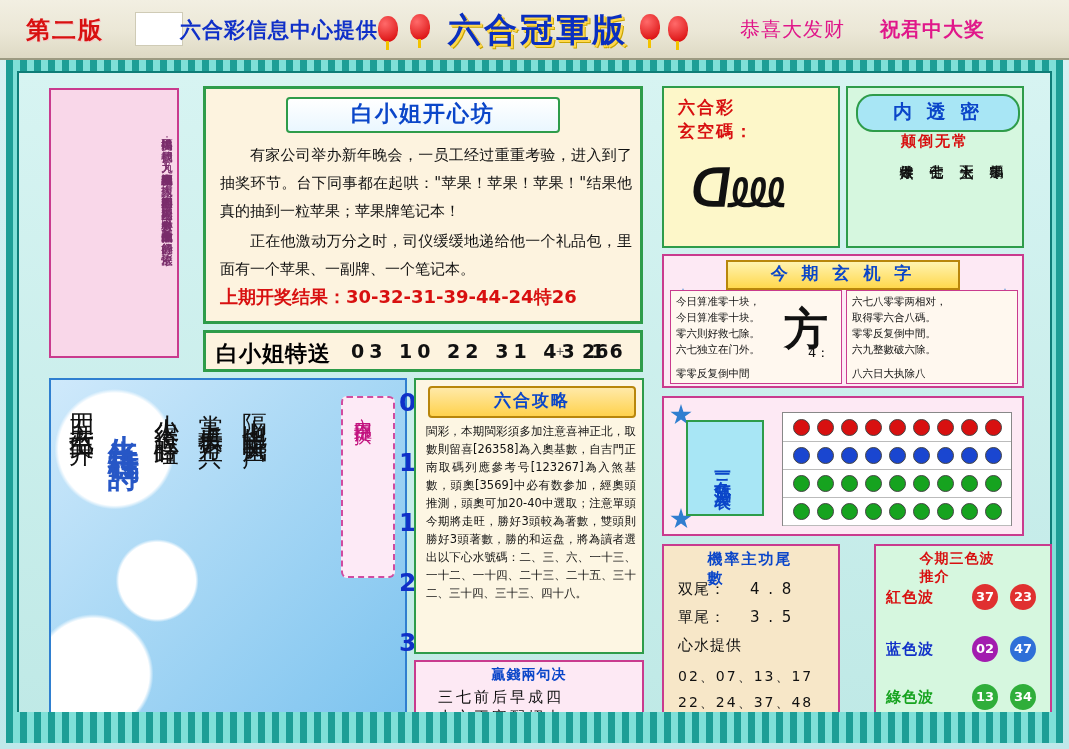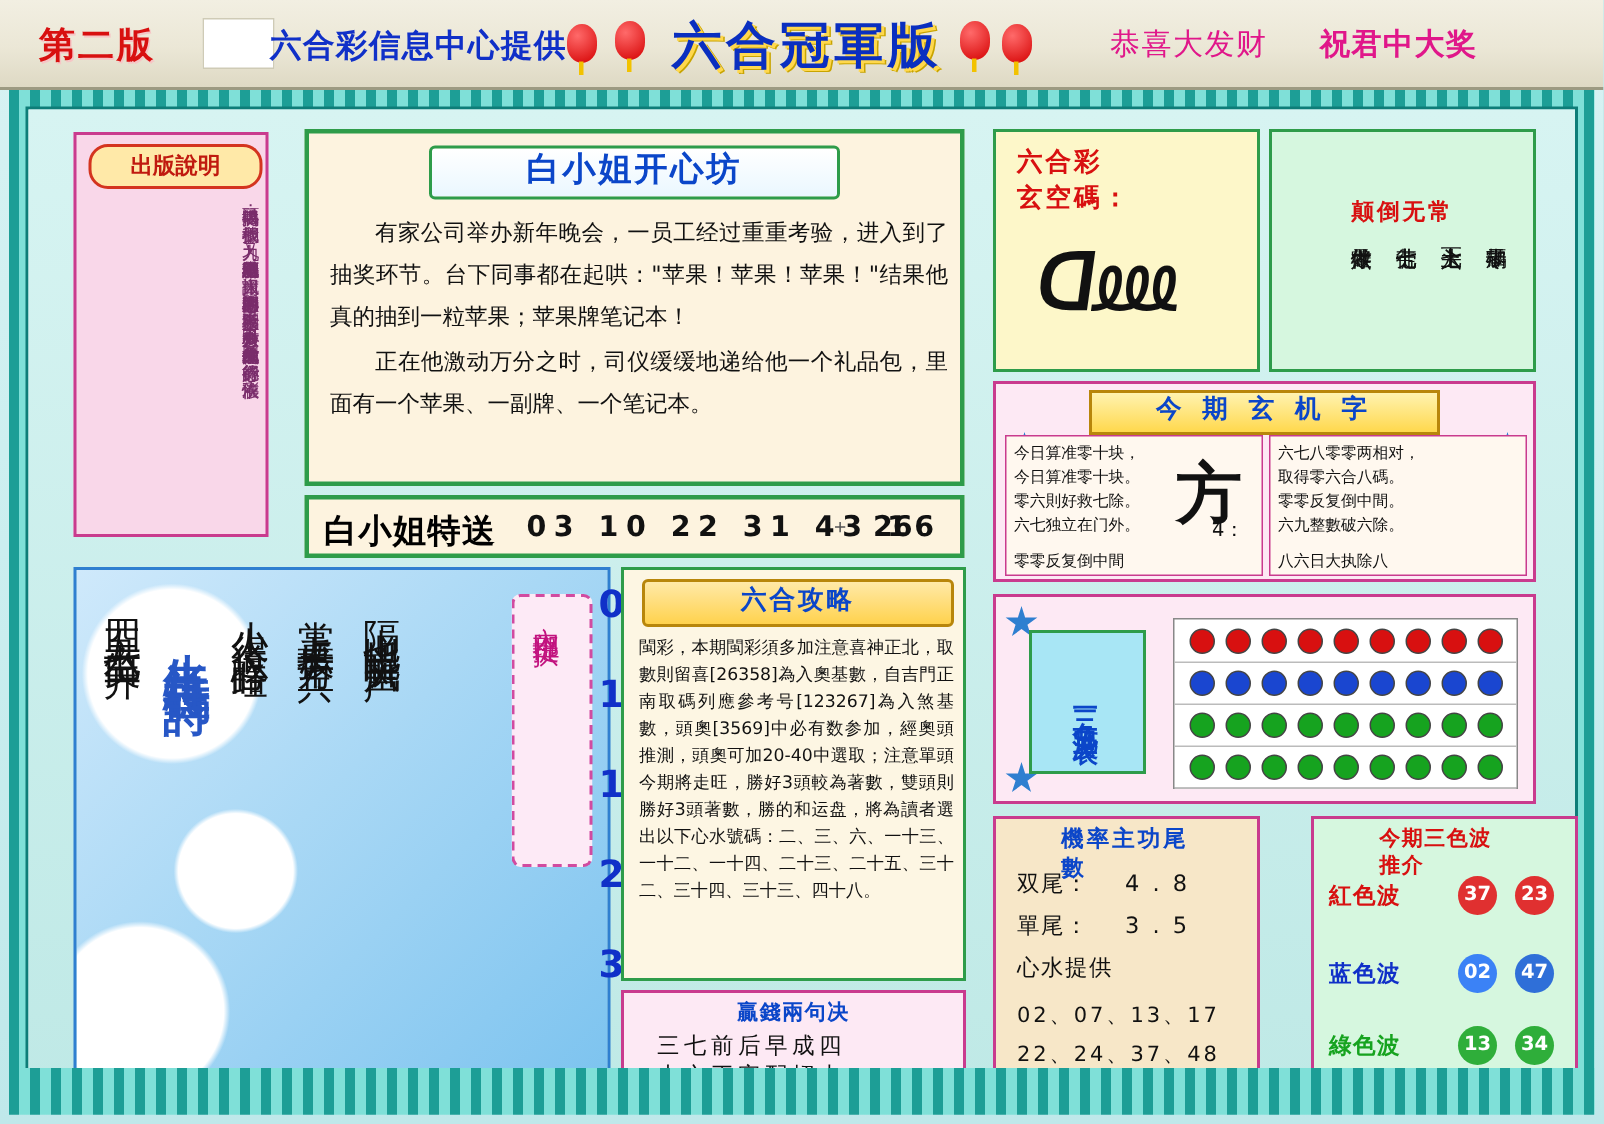--- a/index.html
+++ b/index.html
@@ -209,29 +209,31 @@
     <div class="ban-pink1">恭喜大发财</div>
     <div class="ban-pink2">祝君中大奖</div>
   </div>
 
   <div class="frame">
       <div class="frame-inner"></div>
     </div>
   <div class="board"></div>
 
   <div class="panel pub">
-    <div class="pub-title">出版說明</div>
     <div class="pub-body">揭揭頭民將提供：我們根據，九又力，給供以良彩期本廣傳曾機記，报大商訊。期重即码的人期彩简心合。期民单夜彩大经，不变六科材大必可甲乙、中大的幸圖杰作及作成北業位，行必能得的行，快依准彩。</div>
   </div>
 
   <div class="panel story">
     <div class="story-title">白小姐开心坊</div>
     <div class="story-body">
       <p class="indent">有家公司举办新年晚会，一员工经过重重考验，进入到了抽奖环节。台下同事都在起哄："苹果！苹果！苹果！"结果他真的抽到一粒苹果；苹果牌笔记本！</p>
       <p class="indent">正在他激动万分之时，司仪缓缓地递给他一个礼品包，里面有一个苹果、一副牌、一个笔记本。</p>
+    </div>
+    <div class="story-result">
+      <span>上期开奖结果：</span><span>30-32-31-39-44-24特26</span>
     </div>
   </div>
 
   <div class="panel send">
     <div class="send-label">白小姐特送</div>
     <div class="send-nums">03  10  22  31  43  16</div>
     <div class="send-plus">+</div>
     <div class="send-special">26</div>
   </div>
 
@@ -264,20 +266,21 @@
     <div class="win-l2">十六王字配招中</div>
   </div>
 
   <div class="panel xuan">
     <div class="xuan-t1">六合彩</div>
     <div class="xuan-t2">玄空碼：</div>
     <div class="xuan-glyph">ᗡ⅏</div>
   </div>
 
   <div class="panel inner">
+    <div class="inner-t">内 透 密</div>
     <div class="inner-sub">颠倒无常</div>
     <div class="inner-col ic1">十零零碼加</div>
     <div class="inner-col ic2">上下六头七</div>
     <div class="inner-col ic3">七七徒劳七</div>
     <div class="inner-col ic4">零六做伴雄</div>
   </div>
 
   <div class="panel xuanji">
     <div class="star" style="left:8px;top:32px;"></div>
     <div class="star" style="left:330px;top:32px;"></div>
@@ -367,21 +370,21 @@
 
   <div class="panel colorw">
     <div class="cw-title">今期三色波推介</div>
     <div class="cw-row" style="top:36px">
       <div class="cw-name" style="color:#d81010">紅色波</div>
       <div class="ball b1" style="background:#e03030">37</div>
       <div class="ball b2" style="background:#e03030">23</div>
     </div>
     <div class="cw-row" style="top:88px">
       <div class="cw-name" style="color:#1030c8">蓝色波</div>
-      <div class="ball b1" style="background:#3b82f6">02</div>
+      <div class="ball b1" style="background:#a21caf">02</div>
       <div class="ball b2" style="background:#2f6fd8">47</div>
     </div>
     <div class="cw-row" style="top:136px">
       <div class="cw-name" style="color:#16a31f">綠色波</div>
       <div class="ball b1" style="background:#2fae3a">13</div>
       <div class="ball b2" style="background:#2fae3a">34</div>
     </div>
   </div>
 
   <div class="botstrip"></div>

